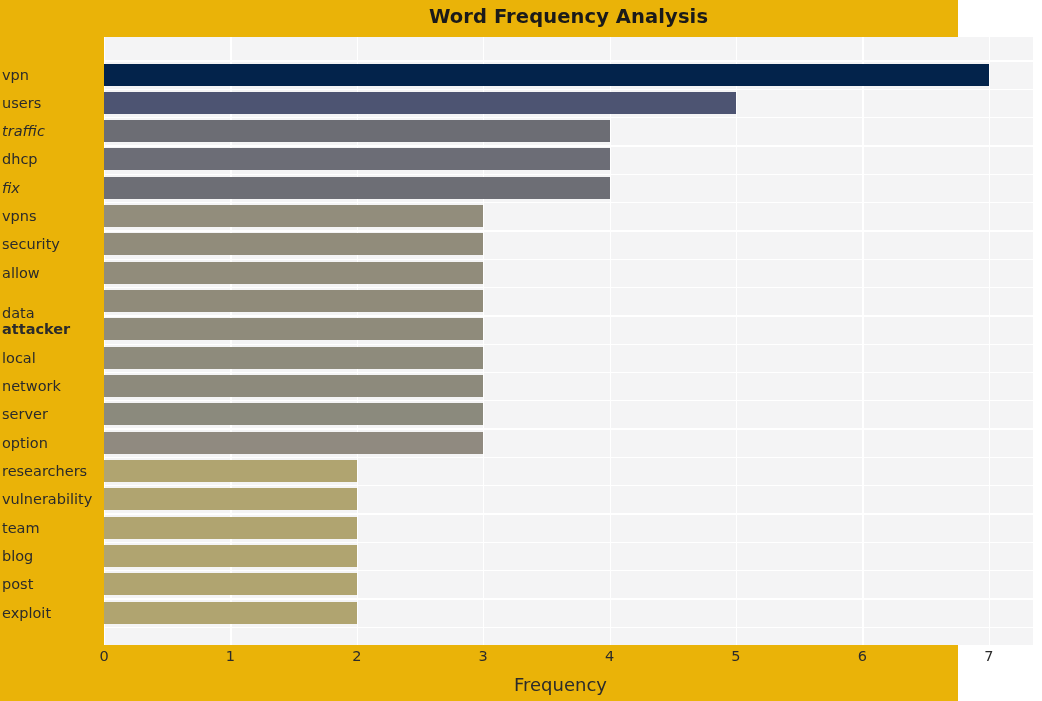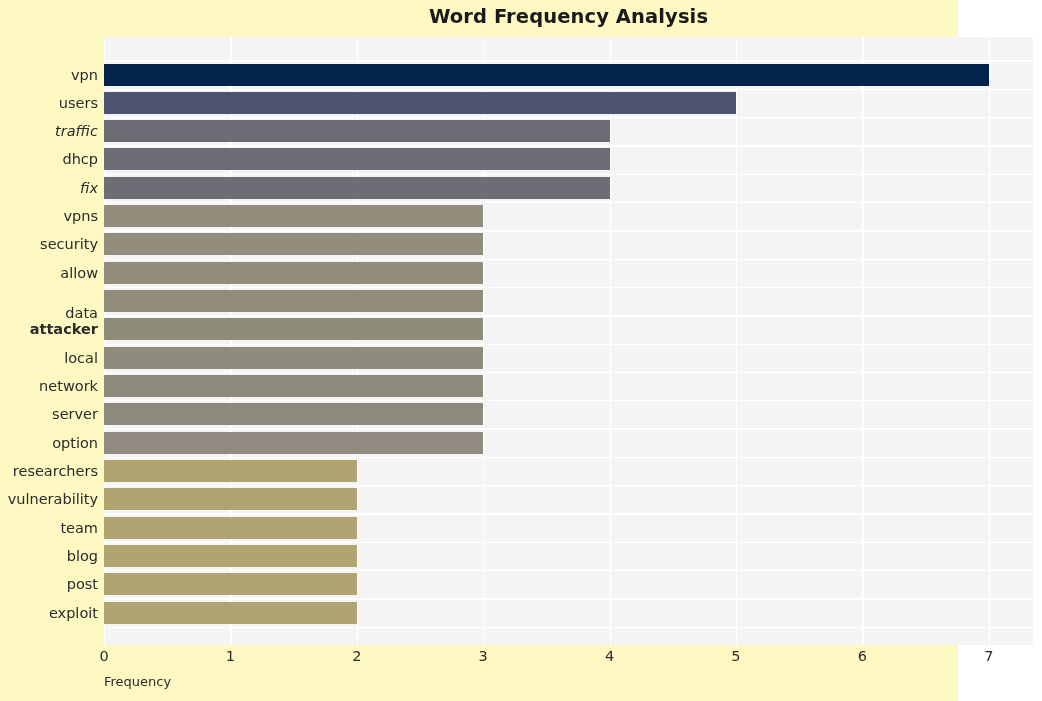--- a/index.html
+++ b/index.html
@@ -14,21 +14,21 @@
     overflow: hidden;
     position: relative;
   }
 
   #chart-figure {
     position: absolute;
     left: 0;
     top: 0;
     width: 958px;
     height: 701px;
-    background: #fef9c3;
+    background: #eab308;
   }
 
   
   #chart-title {
     position: absolute;
     left: 104px;
     top: 5px;
     width: 929px;
     text-align: center;
     font-size: 19.5px;
@@ -69,21 +69,20 @@
     position: absolute;
     left: 0;
     height: 22px;
   }
 
   
   .ytick {
     position: absolute;
     right: 0;
     width: 96px;
-    text-align: right;
     font-size: 14.5px;
     color: #2b2b2b;
     white-space: nowrap;
     line-height: 22px;
   }
   #y-tick-layer {
     position: absolute;
     left: 0;
     top: 37px;
     width: 98px;
@@ -103,24 +102,25 @@
     top: 0;
     width: 60px;
     margin-left: -30px;
     text-align: center;
     font-size: 14.5px;
     color: #2b2b2b;
   }
 
   #x-axis-label {
     position: absolute;
-    left: 104px;
+    left: 96px;
     top: 674px;
     width: 929px;
-    font-size: 13px;
+    text-align: center;
+    font-size: 18px;
     color: #2b2b2b;
   }
 </style>
 </head>
 <body>
 
 <div id="chart-figure">
 
   <div id="chart-title">Word Frequency Analysis</div>
 

